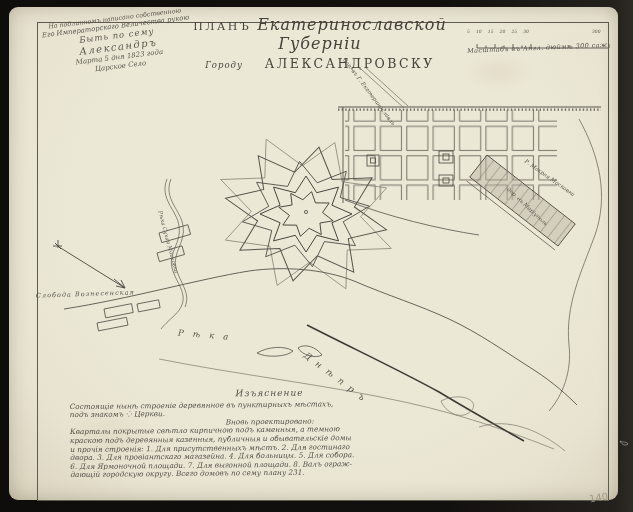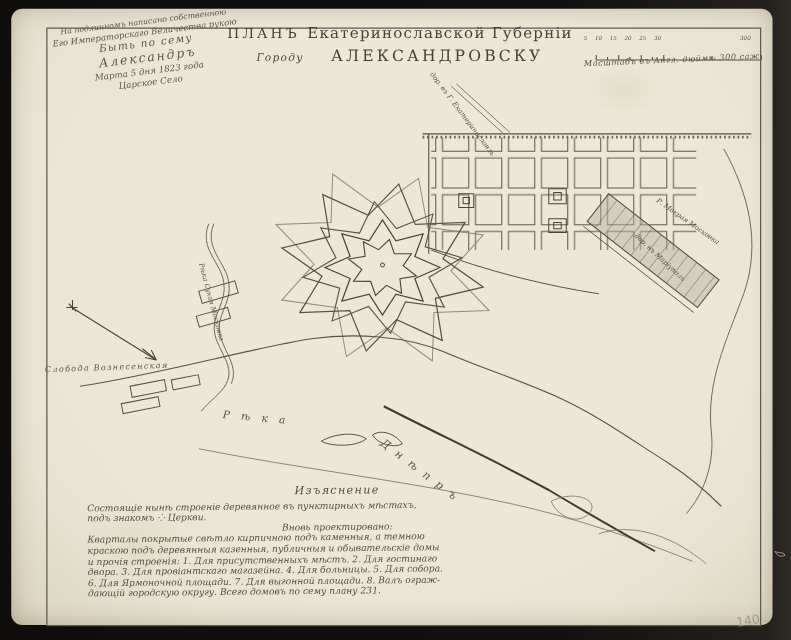--- a/index.html
+++ b/index.html
@@ -6,21 +6,21 @@
   #stage{position:relative;width:633px;height:512px;background:linear-gradient(90deg,#0e0d0b 0%,#12100e 70%,#24211d 97%,#2e2a25 100%);overflow:hidden;font-family:"DejaVu Serif",serif;}
   #paper{position:absolute;left:9px;top:7px;right:15px;bottom:12px;border-radius:9px;
     background:radial-gradient(ellipse at 52% 42%, #ece8d6 55%, #e7e3d0 78%, #ddd7c2 94%, #d2cbb4 100%);
     box-shadow:inset 0 0 18px rgba(70,60,40,.25);}
   #rule{position:absolute;left:28px;top:15px;width:570px;height:477px;border:1px solid #5d5a50;pointer-events:none;}
   .abs{position:absolute;}
   svg{position:absolute;left:0;top:0;}
   
   #title{left:160px;top:15px;width:320px;text-align:center;color:#46423a;}
   #title .t1{font-size:11px;letter-spacing:2.5px;font-weight:normal;text-align:center;}
-  #title .t1c{font-size:12px;letter-spacing:1px;font-weight:normal;margin-left:6px;}
+  #title .t1c{font-style:italic;font-size:16px;letter-spacing:1px;font-weight:normal;margin-left:6px;}
   #title .t2{font-size:8.5px;letter-spacing:1px;font-style:italic;}
   #title .t2c{font-size:12.5px;letter-spacing:2.5px;margin-left:22px;font-style:normal;}
   
   #endorse{left:12px;top:27px;width:206px;transform:rotate(-7deg);transform-origin:left top;
     text-align:center;font-style:italic;color:#5b574d;line-height:1.25;}
   #endorse .e1{font-size:6.3px;}
   #endorse .e2{font-size:6.8px;}
   #endorse .e3{font-size:8.5px;letter-spacing:1px;}
   #endorse .e4{font-size:10px;letter-spacing:1.5px;}
   #endorse .e5{font-size:7px;}

